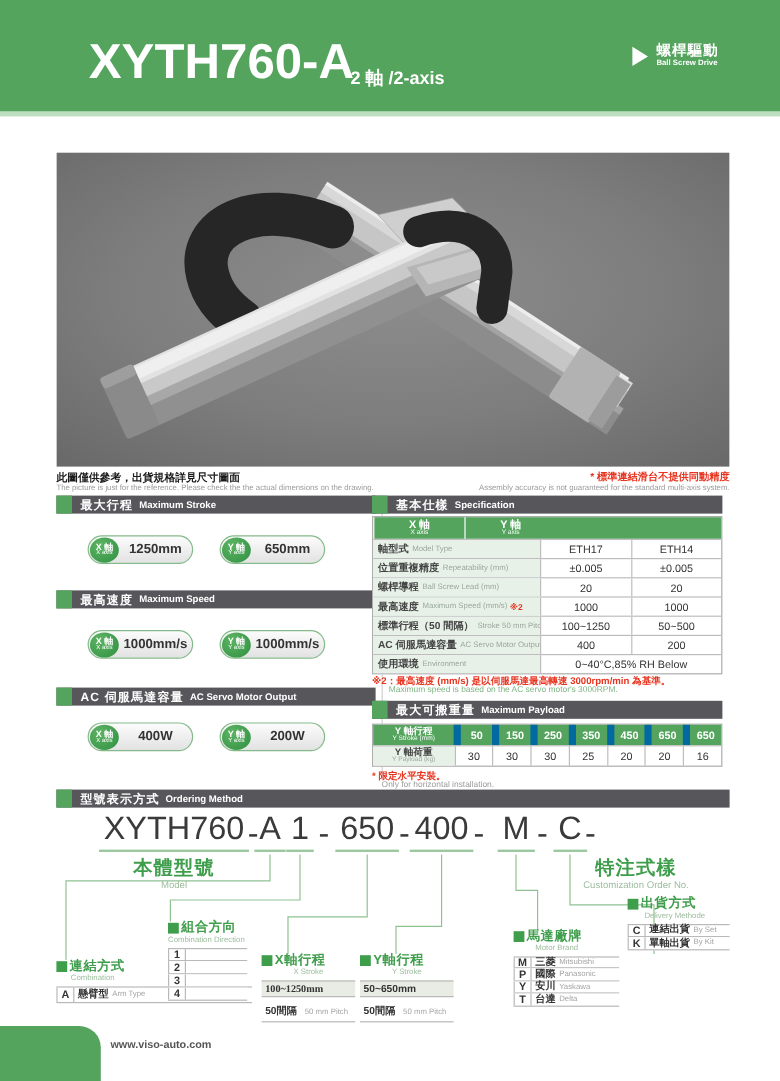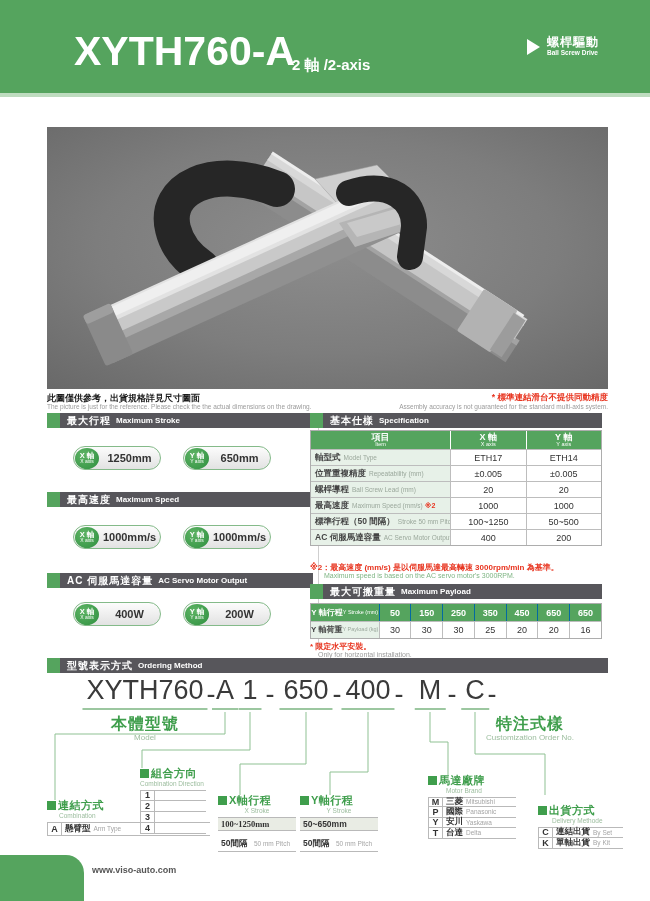--- a/index.html
+++ b/index.html
@@ -53,28 +53,28 @@
   .slbl .m{font-size:7px;font-weight:bold;color:#e8341f;margin-left:2px;}
   .sval{width:76px;border-left:1px solid #bdbdbd;display:flex;align-items:center;justify-content:center;
         font-size:9px;color:#333;box-sizing:border-box;}
   .sval.wide{width:152px;}
   .spec-note-cn{left:310px;top:562px;font-size:8px;font-weight:bold;color:#e8341f;}
   .spec-note-en{left:324px;top:572px;font-size:7px;color:#7fb584;}
   
   .pay{left:310px;top:603px;width:292px;border:1px solid #adadad;box-sizing:border-box;background:#fff;}
   .prow{display:flex;height:17px;box-sizing:border-box;}
   .prow.h{background:#55a45e;color:#fff;}
-  .plbl{width:68px;display:flex;align-items:center;justify-content:center;line-height:1;box-sizing:border-box;}
+  .plbl{width:68px;display:flex;flex-direction:column;align-items:center;justify-content:center;line-height:1;box-sizing:border-box;}
   .prow.b .plbl{background:#e7f1e8;}
   .plbl .c{font-size:8px;font-weight:bold;}
   .plbl .e{font-size:5.5px;}
   .prow.b .plbl .c{color:#444;}
   .prow.b .plbl .e{color:#9ba89c;}
   .pcell{width:32px;display:flex;align-items:center;justify-content:center;box-sizing:border-box;font-size:9px;}
-  .prow.h .pcell{border-left:1px solid #0369a1;font-weight:bold;}
+  .prow.h .pcell{border-left:6px solid #0369a1;font-weight:bold;}
   .prow.b .pcell{border-left:1px solid #bdbdbd;border-top:1px solid #bdbdbd;color:#333;}
   .prow.b .plbl{border-top:1px solid #bdbdbd;}
   .pay-note-cn{left:310px;top:641px;font-size:8px;font-weight:bold;color:#e8341f;}
   .pay-note-en{left:318px;top:651px;font-size:7px;color:#9b9b9b;}
   
   .codewrap{left:0;top:676px;width:650px;height:34px;}
   .cseg{position:absolute;bottom:0;transform:translateX(-50%);font-size:27px;color:#3a3a3a;white-space:nowrap;}
   .cseg.u{border-bottom:2px solid #9cc7a0;padding:0 4px 2px 4px;}
   .olabel{text-align:center;line-height:1.2;}
   .olabel .c{font-size:16px;font-weight:bold;color:#3f9e4c;letter-spacing:1px;}
@@ -225,24 +225,20 @@
 <div class="abs col-div"></div>
 
 <div class="abs secbar" style="left:310px;top:413px;width:292px;">
   <span class="sq"></span>
   <span class="cn">基本仕樣</span>
   <span class="en">Specification</span>
 </div>
 
 <div class="abs spec">
   <div class="shead">
-    <div class="shc l">
-      <span class="sh-cn">項目</span>
-      <span class="sh-en">Item</span>
-    </div>
     <div class="shc v">
       <span class="sh-cn">X 軸</span>
       <span class="sh-en">X axis</span>
     </div>
     <div class="shc v">
       <span class="sh-cn">Y 軸</span>
       <span class="sh-en">Y axis</span>
     </div>
   </div>
   <div class="srow">
@@ -286,20 +282,27 @@
     <div class="sval">100~1250</div>
     <div class="sval">50~500</div>
   </div>
   <div class="srow">
     <div class="slbl">
         <span class="c">AC 伺服馬達容量</span>
         <span class="e">AC Servo Motor Output (w)</span>
       </div>
     <div class="sval">400</div>
     <div class="sval">200</div>
+  </div>
+  <div class="srow">
+    <div class="slbl">
+        <span class="c">使用環境</span>
+        <span class="e">Environment</span>
+      </div>
+    <div class="sval wide">0~40°C,85% RH Below</div>
   </div>
 </div>
 <div class="abs spec-note-cn">※2：最高速度 (mm/s) 是以伺服馬達最高轉速 3000rpm/min 為基準。</div>
 <div class="abs spec-note-en">Maximum speed is based on the AC servo motor's 3000RPM.</div>
 
 <div class="abs secbar" style="left:310px;top:584px;width:292px;">
   <span class="sq"></span>
   <span class="cn">最大可搬重量</span>
   <span class="en">Maximum Payload</span>
 </div>
@@ -456,21 +459,21 @@
     <span class="lcn">安川</span>
     <span class="len">Yaskawa</span>
   </div>
   <div class="lrow" style="height:10.5px;">
     <span class="lcode">T</span>
     <span class="lcn">台達</span>
     <span class="len">Delta</span>
   </div>
 </div>
 
-<div class="abs" style="left:523px;top:805px;width:85px;margin-left:15px;">
+<div class="abs" style="left:523px;top:748px;width:85px;">
   <div class="lg-title">
     <span class="sq2"></span>
     <span class="t">出貨方式</span>
   </div>
   <div class="lg-sub" style="margin-left:14px;margin-top:2px;">Delivery Methode</div>
   <div class="lrow first" style="height:11px;margin-top:2px;">
     <span class="lcode">C</span>
     <span class="lcn">連結出貨</span>
     <span class="len">By Set</span>
   </div>

